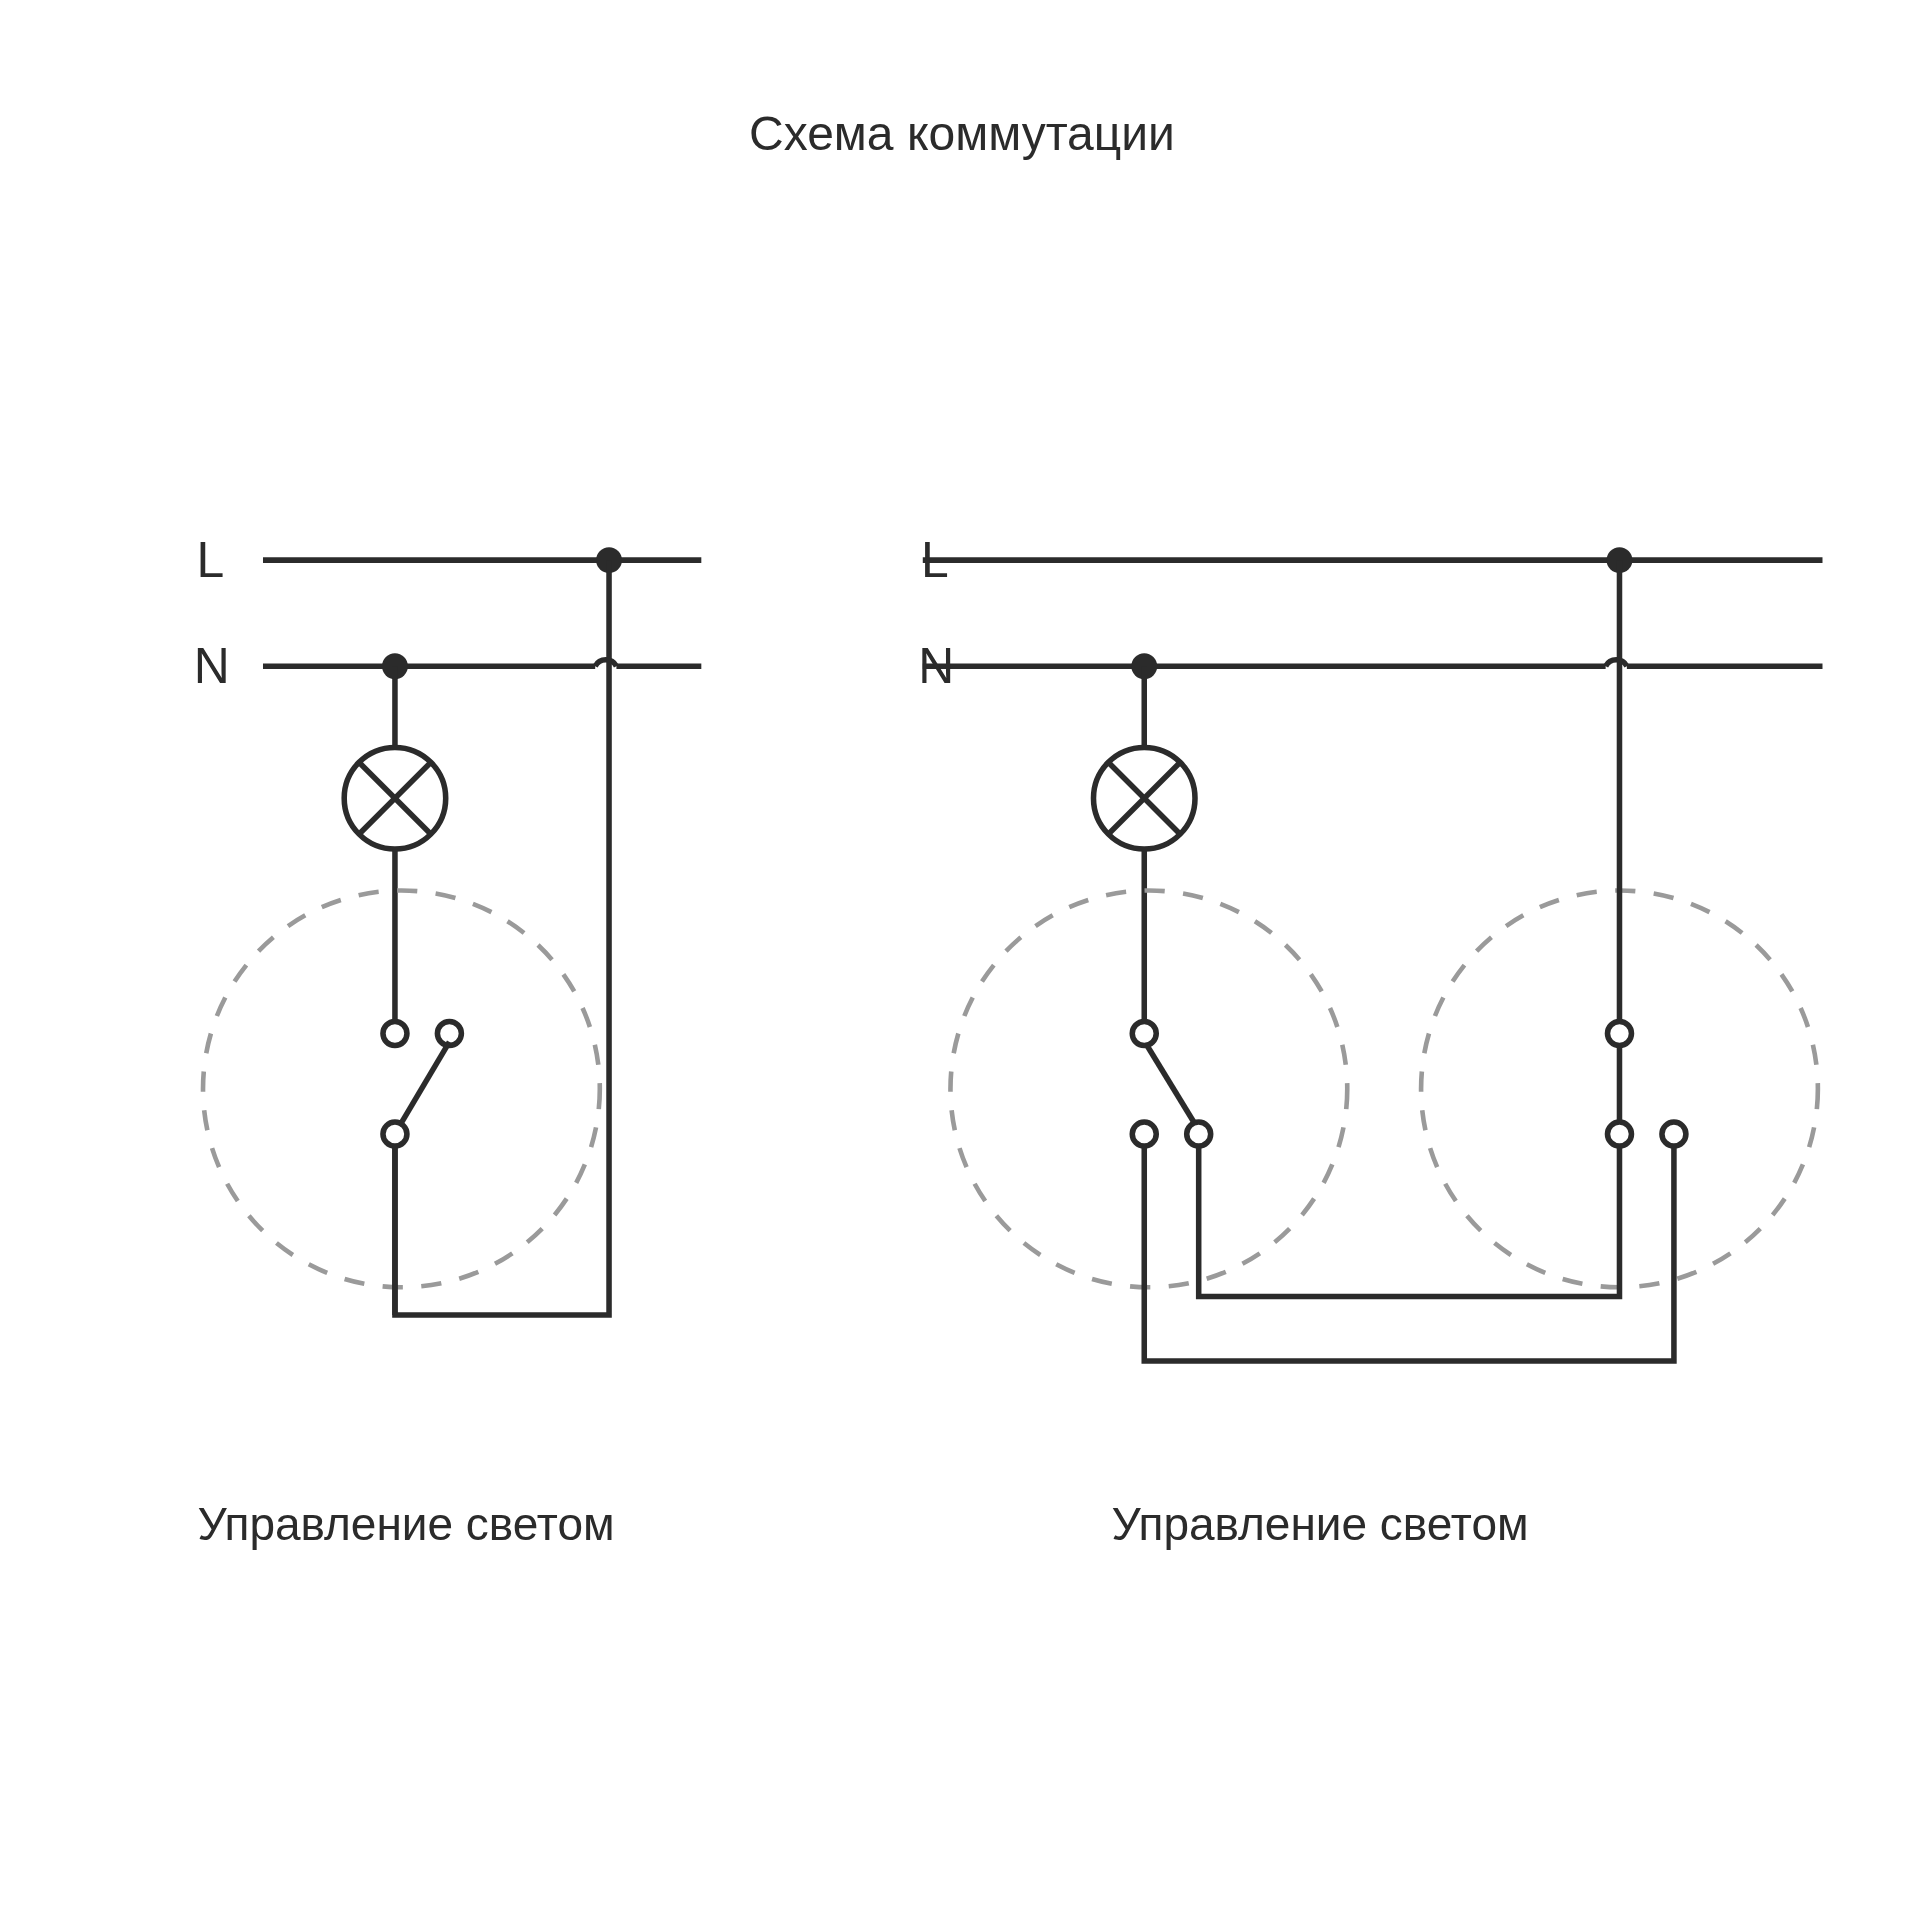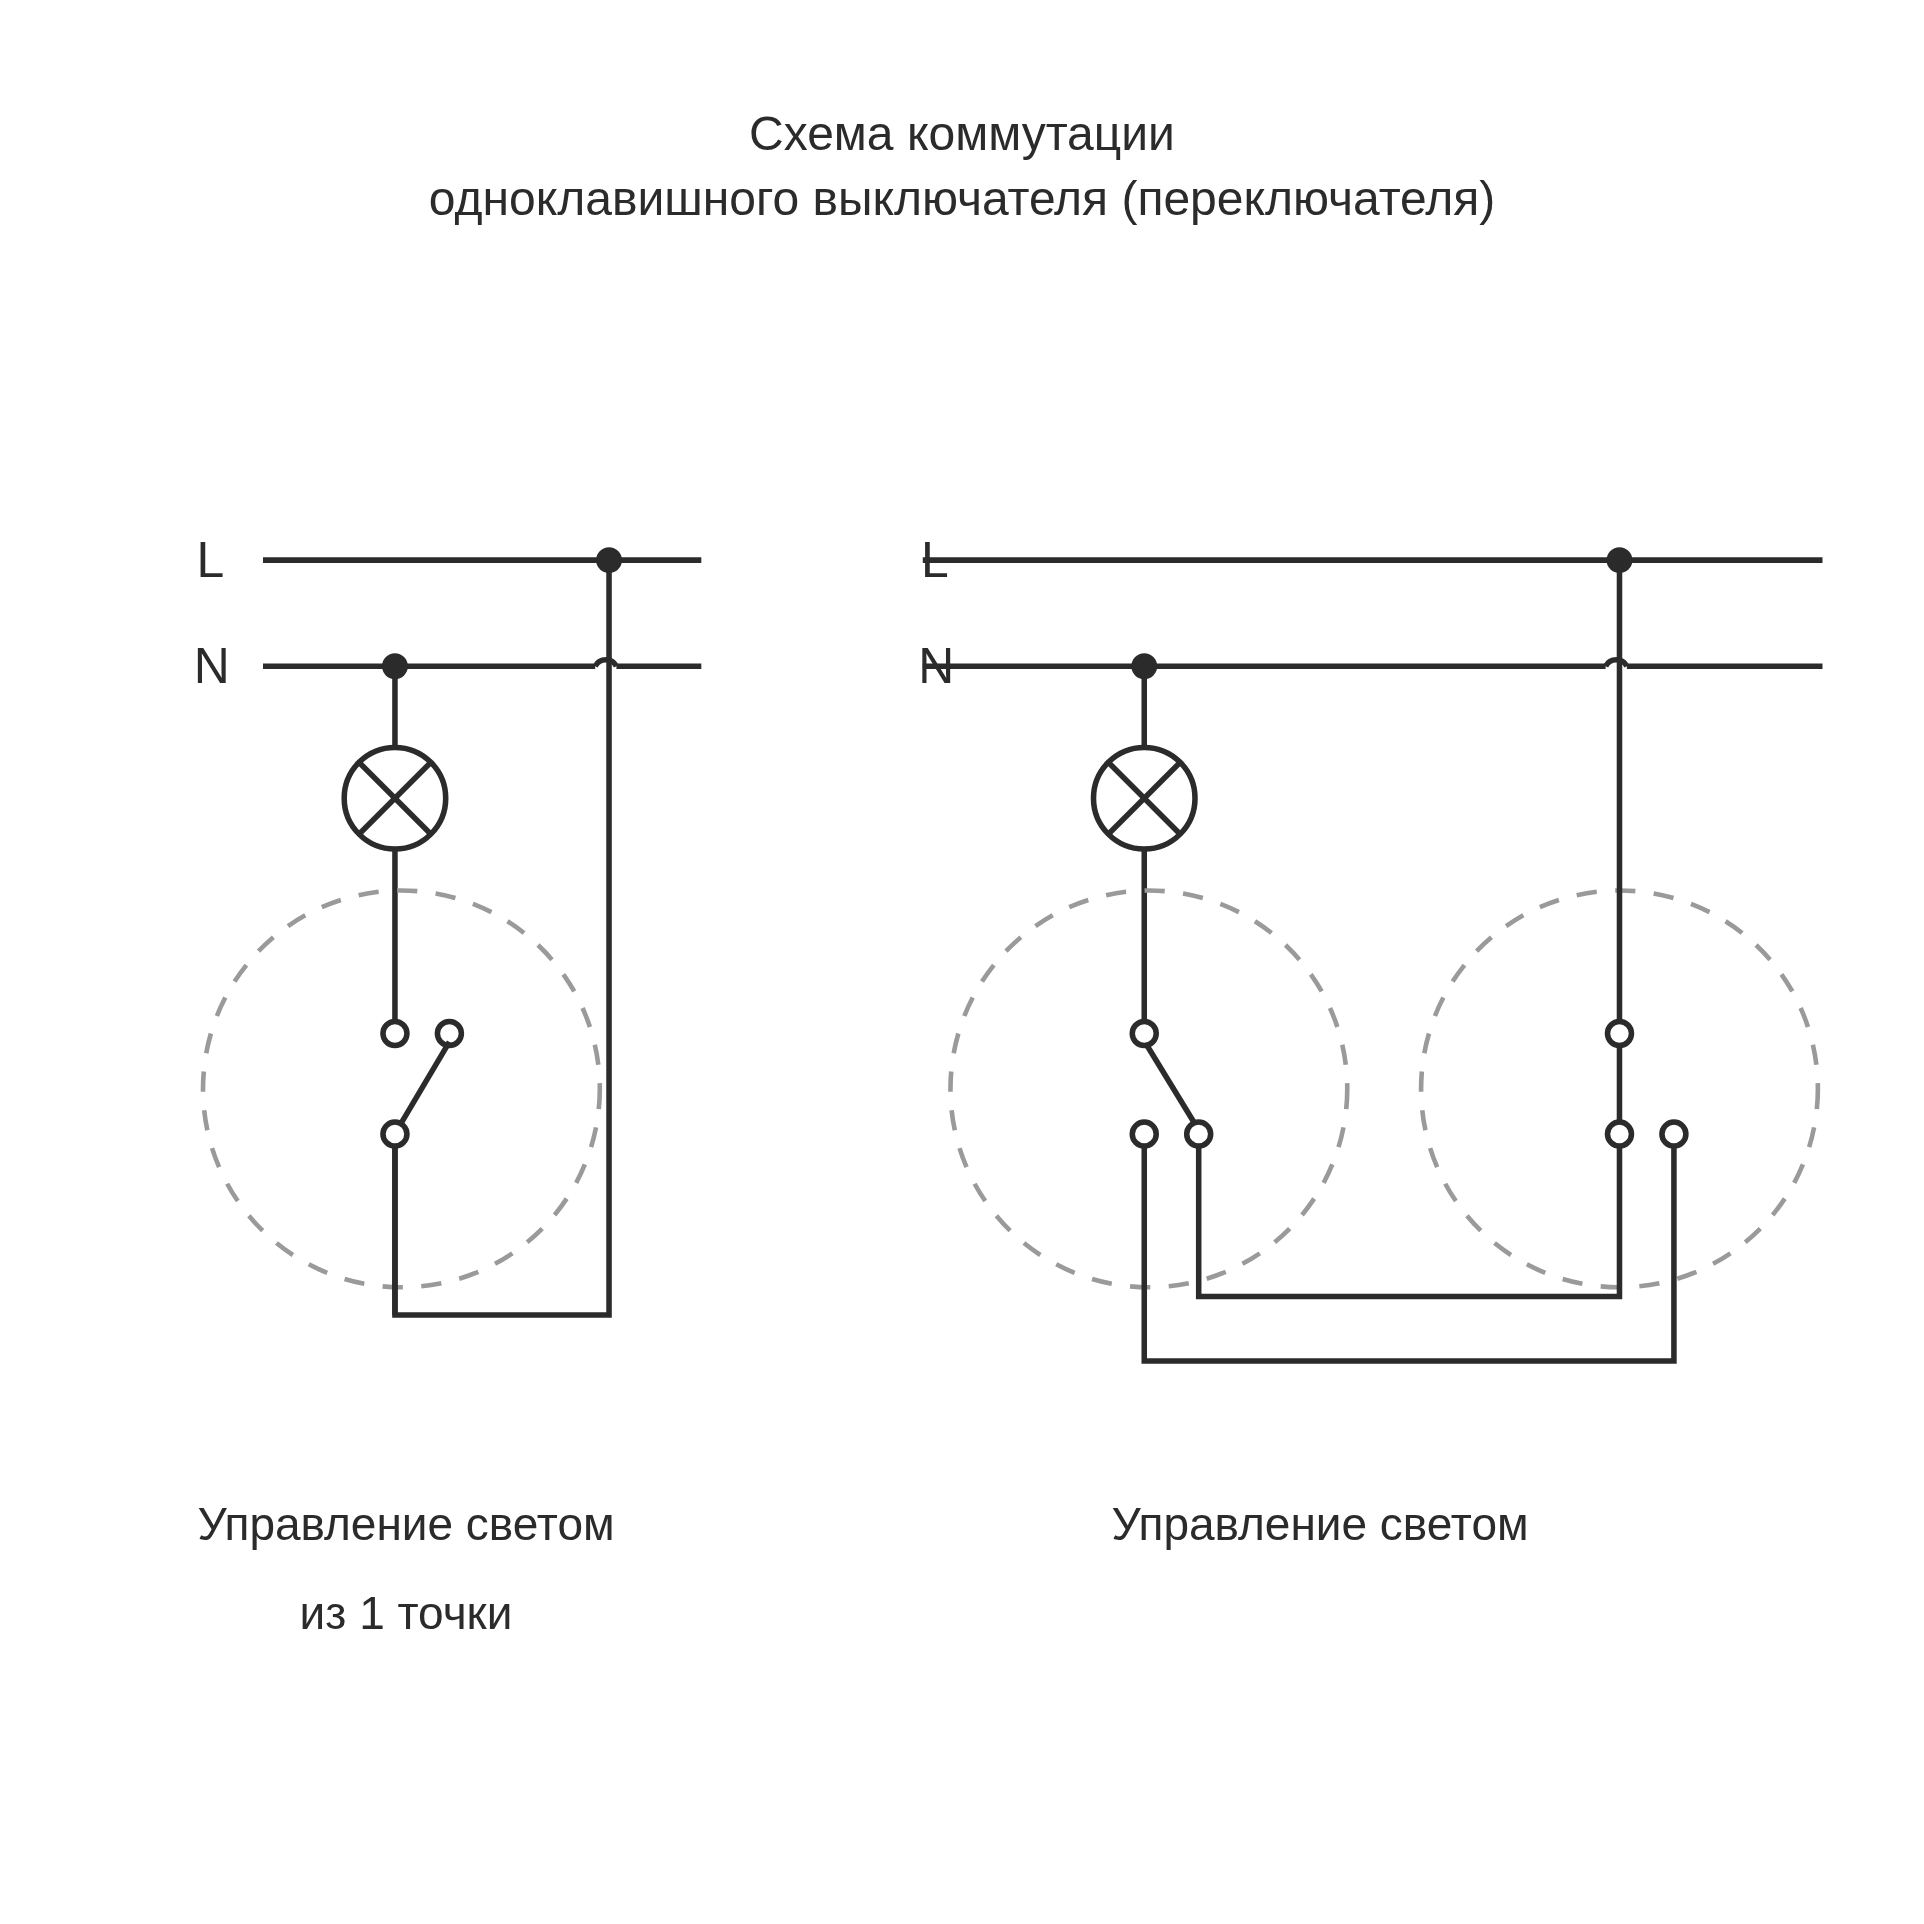--- a/index.html
+++ b/index.html
@@ -51,21 +51,20 @@
   .cap-right { left: 997px; top: 1467px; width: 646px; }
   .cap-line { display: block; margin-top: 26px; }
 </style>
 </head>
 <body>
 
 <div id="page">
 
   <div class="title-block">
     <span class="title-line">Схема коммутации</span>
-    <span class="title-line">одноклавишного выключателя (переключателя)</span>
   </div>
 
   <svg class="diagram" viewBox="0 0 2085 2085">
     <g fill="none" stroke="#2b2b2b" stroke-width="6" stroke-linecap="butt">
 
       <line x1="285" y1="607" x2="760" y2="607"></line>
 
       <path d="M285 722 L645 722"></path>
       <path d="M668 722 L760 722"></path>
       <path d="M645 722 A 13 13 0 0 1 668 722"></path>
@@ -130,21 +129,20 @@
     </g>
 
     <text x="213" y="625" font-family="Liberation Sans, sans-serif" font-size="54" fill="#2b2b2b">L</text>
     <text x="210" y="740" font-family="Liberation Sans, sans-serif" font-size="54" fill="#2b2b2b">N</text>
     <text x="998" y="625" font-family="Liberation Sans, sans-serif" font-size="54" fill="#2b2b2b">L</text>
     <text x="995" y="740" font-family="Liberation Sans, sans-serif" font-size="54" fill="#2b2b2b">N</text>
   </svg>
 
   <div class="cap cap-left">
     <span class="cap-line">Управление светом</span>
-    <span class="cap-line">из 1 точки</span>
   </div>
 
   <div class="cap cap-right">
     <span class="cap-line">Управление светом</span>
   </div>
 
 </div>
 
 
 </body></html>

